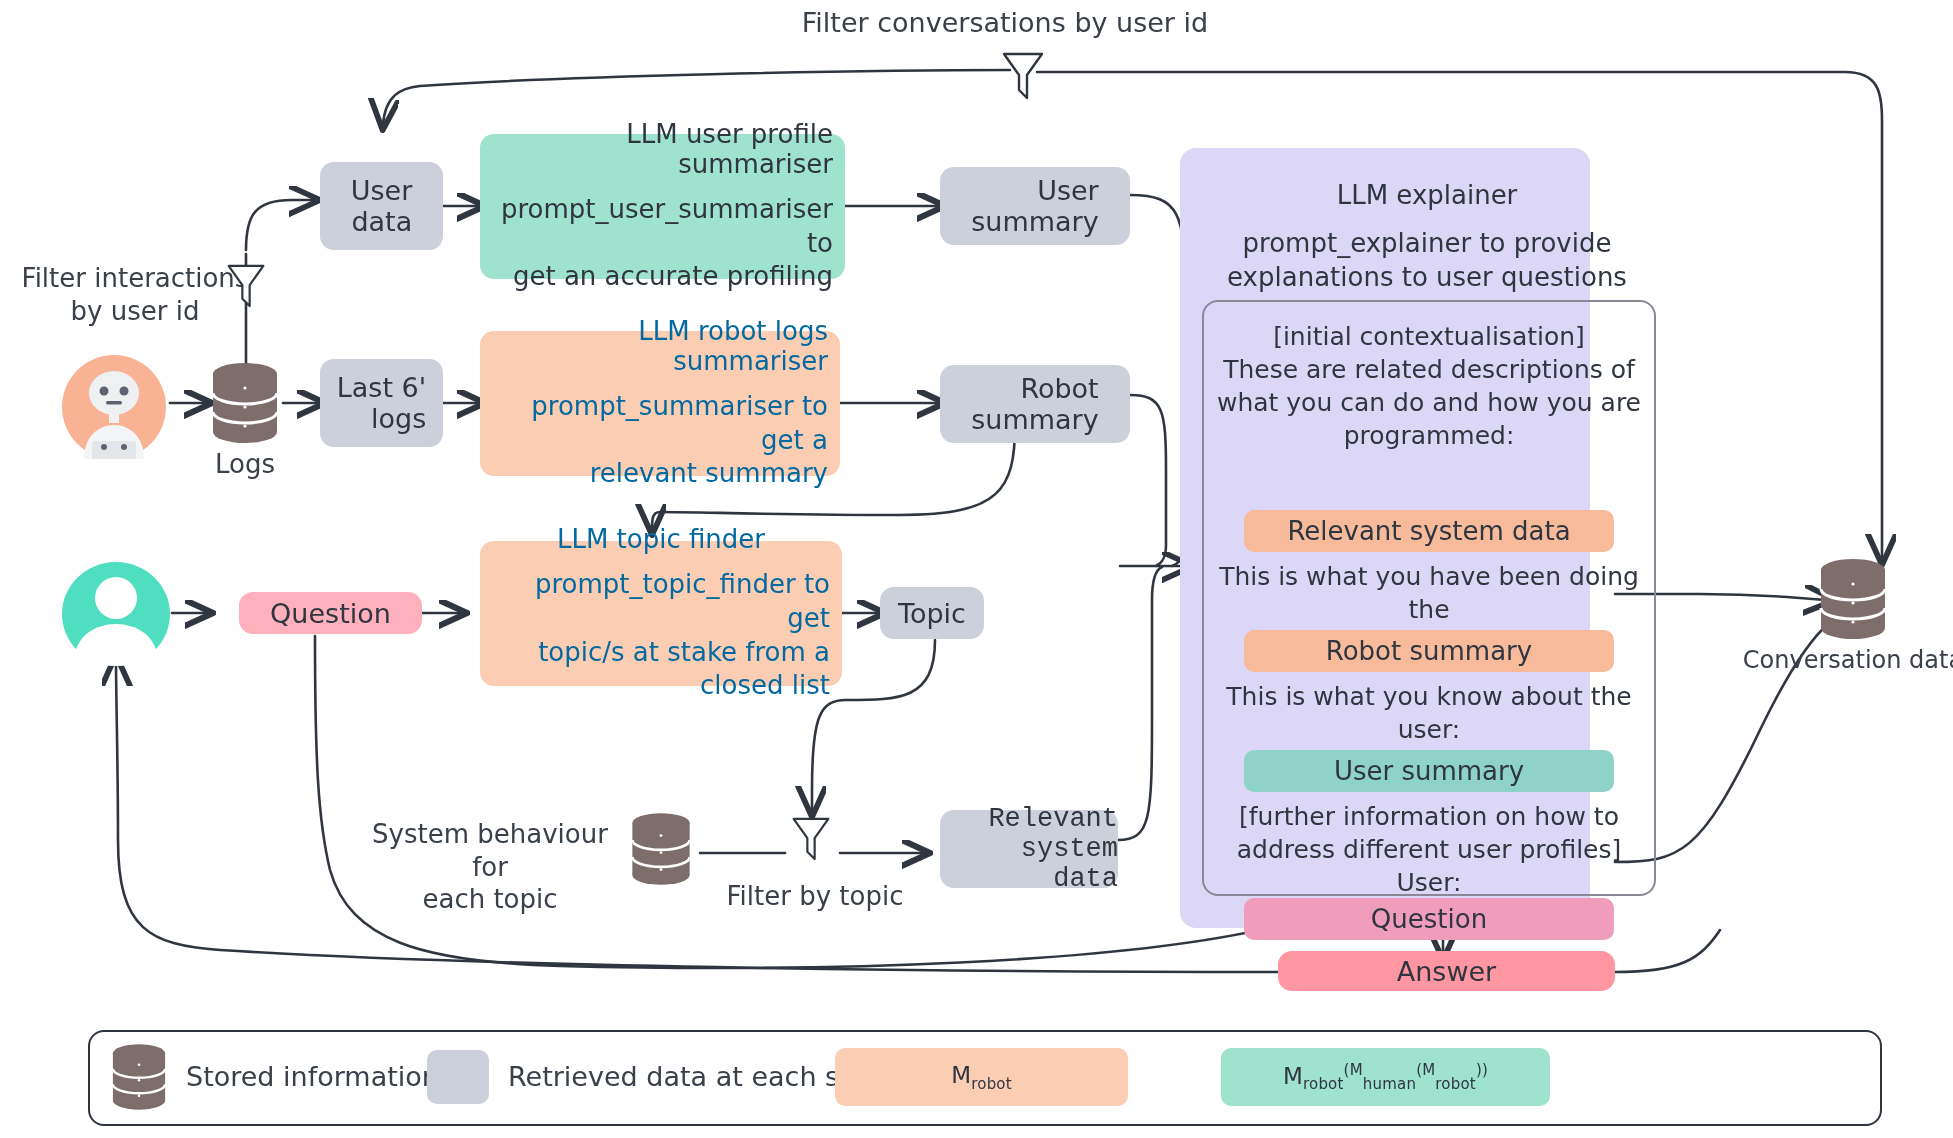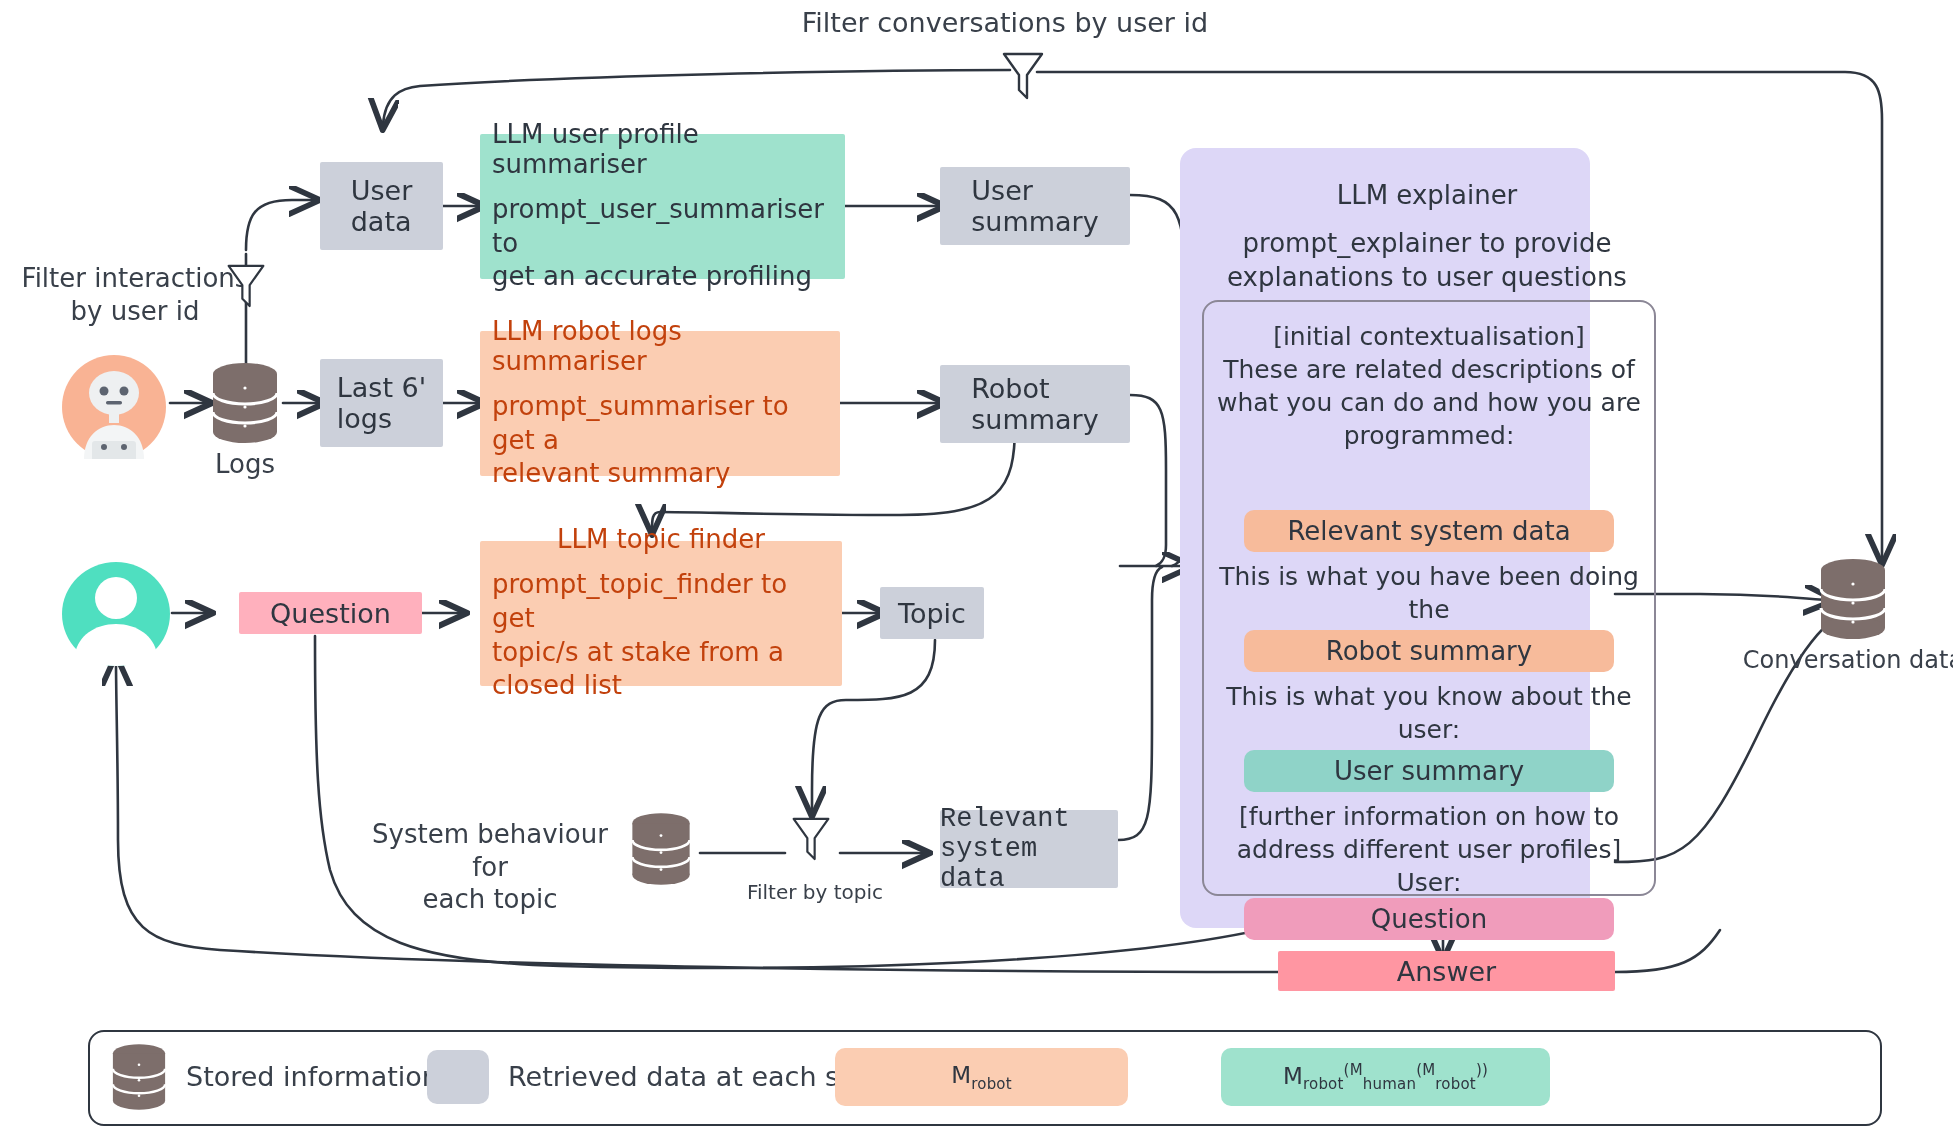--- a/index.html
+++ b/index.html
@@ -1,23 +1,23 @@
 <!DOCTYPE html>
 <html><head>
 <meta charset="utf-8">
 <style>
   html,body{margin:0;padding:0;background:#ffffff;}
   body{font-family:"DejaVu Sans", sans-serif;color:#2f3640;}
   #stage{position:relative;width:1953px;height:1138px;overflow:hidden;background:#fff;}
   svg.edges{position:absolute;left:0;top:0;width:1953px;height:1138px;pointer-events:none;}
   .node{position:absolute;box-sizing:border-box;display:flex;flex-direction:column;
-        align-items:center;justify-content:center;text-align:left;border-radius:2px;}
+        align-items:center;justify-content:center;text-align:right;border-radius:14px;}
   .lbl{position:absolute;text-align:center;color:#39404a;line-height:1.25;}
   .grey{background:#ccd0da;color:#2f3640;}
-  .orange{background:#fbcdb2;color:#c2410c;}
+  .orange{background:#fbcdb2;color:#0369a1;}
   .teal{background:#9fe2cd;color:#2f3640;}
   .pinkq{background:#ffb0bd;color:#2f3640;}
   .pinka{background:#ff96a2;color:#2f3640;}
   .panel{background:#ddd7f7;border-radius:16px;}
   .innerpanel{background:transparent;border:2px solid #8b8796;border-radius:16px;}
   .legendbox{position:absolute;border:2.5px solid #2f3640;border-radius:16px;background:#fff;}
   .chip{position:absolute;border-radius:10px;display:flex;align-items:center;justify-content:center;text-align:center;}
   .db{position:absolute;}
   .funnel{position:absolute;}
   .sub{font-size:15px;vertical-align:sub;}
@@ -198,21 +198,21 @@
       <circle cx="38" cy="26" r="1.6" fill="#fff"></circle>
         <circle cx="38" cy="45" r="1.6" fill="#fff"></circle>
         <circle cx="38" cy="64" r="1.6" fill="#fff"></circle>
     </svg>
   </div>
   <div class="funnel" style="left:790px;top:815px;">
     <svg width="42" height="48" viewBox="0 0 46 52">
         <path d="M4,4 L42,4 L27,25 L27,48 L19,40 L19,25 Z" fill="#fff" stroke="#2f3640" stroke-width="2.4" stroke-linejoin="round"></path>
       </svg>
   </div>
-  <div class="lbl" style="left:700px;top:880px;width:230px;font-size:20px;">Filter by topic</div>
+  <div class="lbl" style="left:700px;top:880px;width:230px;font-size:26px;">Filter by topic</div>
 
   <div class="panel" style="position:absolute;left:1168px;top:148px;width:410px;height:780px;margin-left:12px;">
     <div style="position:absolute;left:0;top:32px;width:494px;text-align:center;font-size:26px;">LLM explainer</div>
     <div style="position:absolute;left:20px;top:78px;width:454px;text-align:center;font-size:26px;white-space:pre-line;line-height:1.32;">prompt_explainer to provide
 explanations to user questions</div>
 
     <div class="innerpanel" style="position:absolute;left:22px;top:152px;width:450px;height:592px;">
       <div style="position:absolute;left:12px;top:18px;width:426px;text-align:center;font-size:25px;white-space:pre-line;line-height:1.32;">[initial contextualisation]
 These are related descriptions of
 what you can do and how you are

